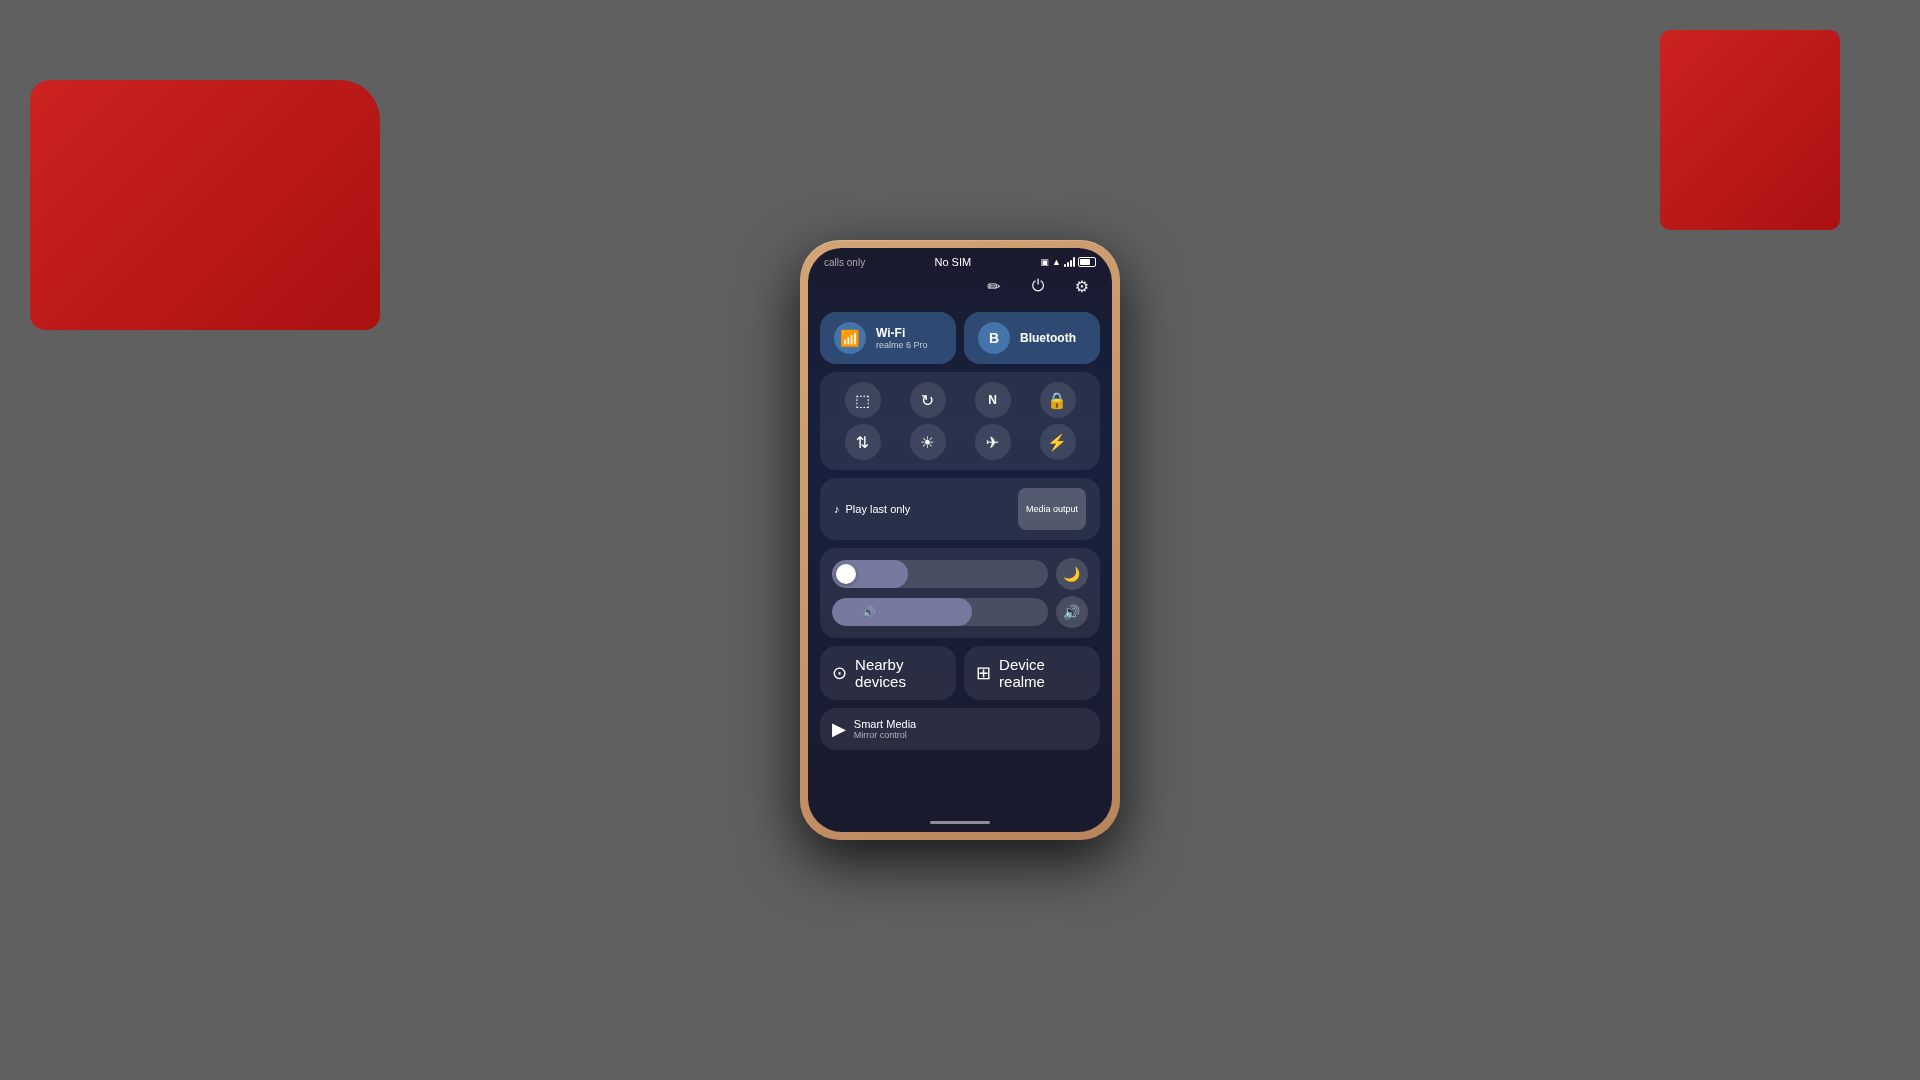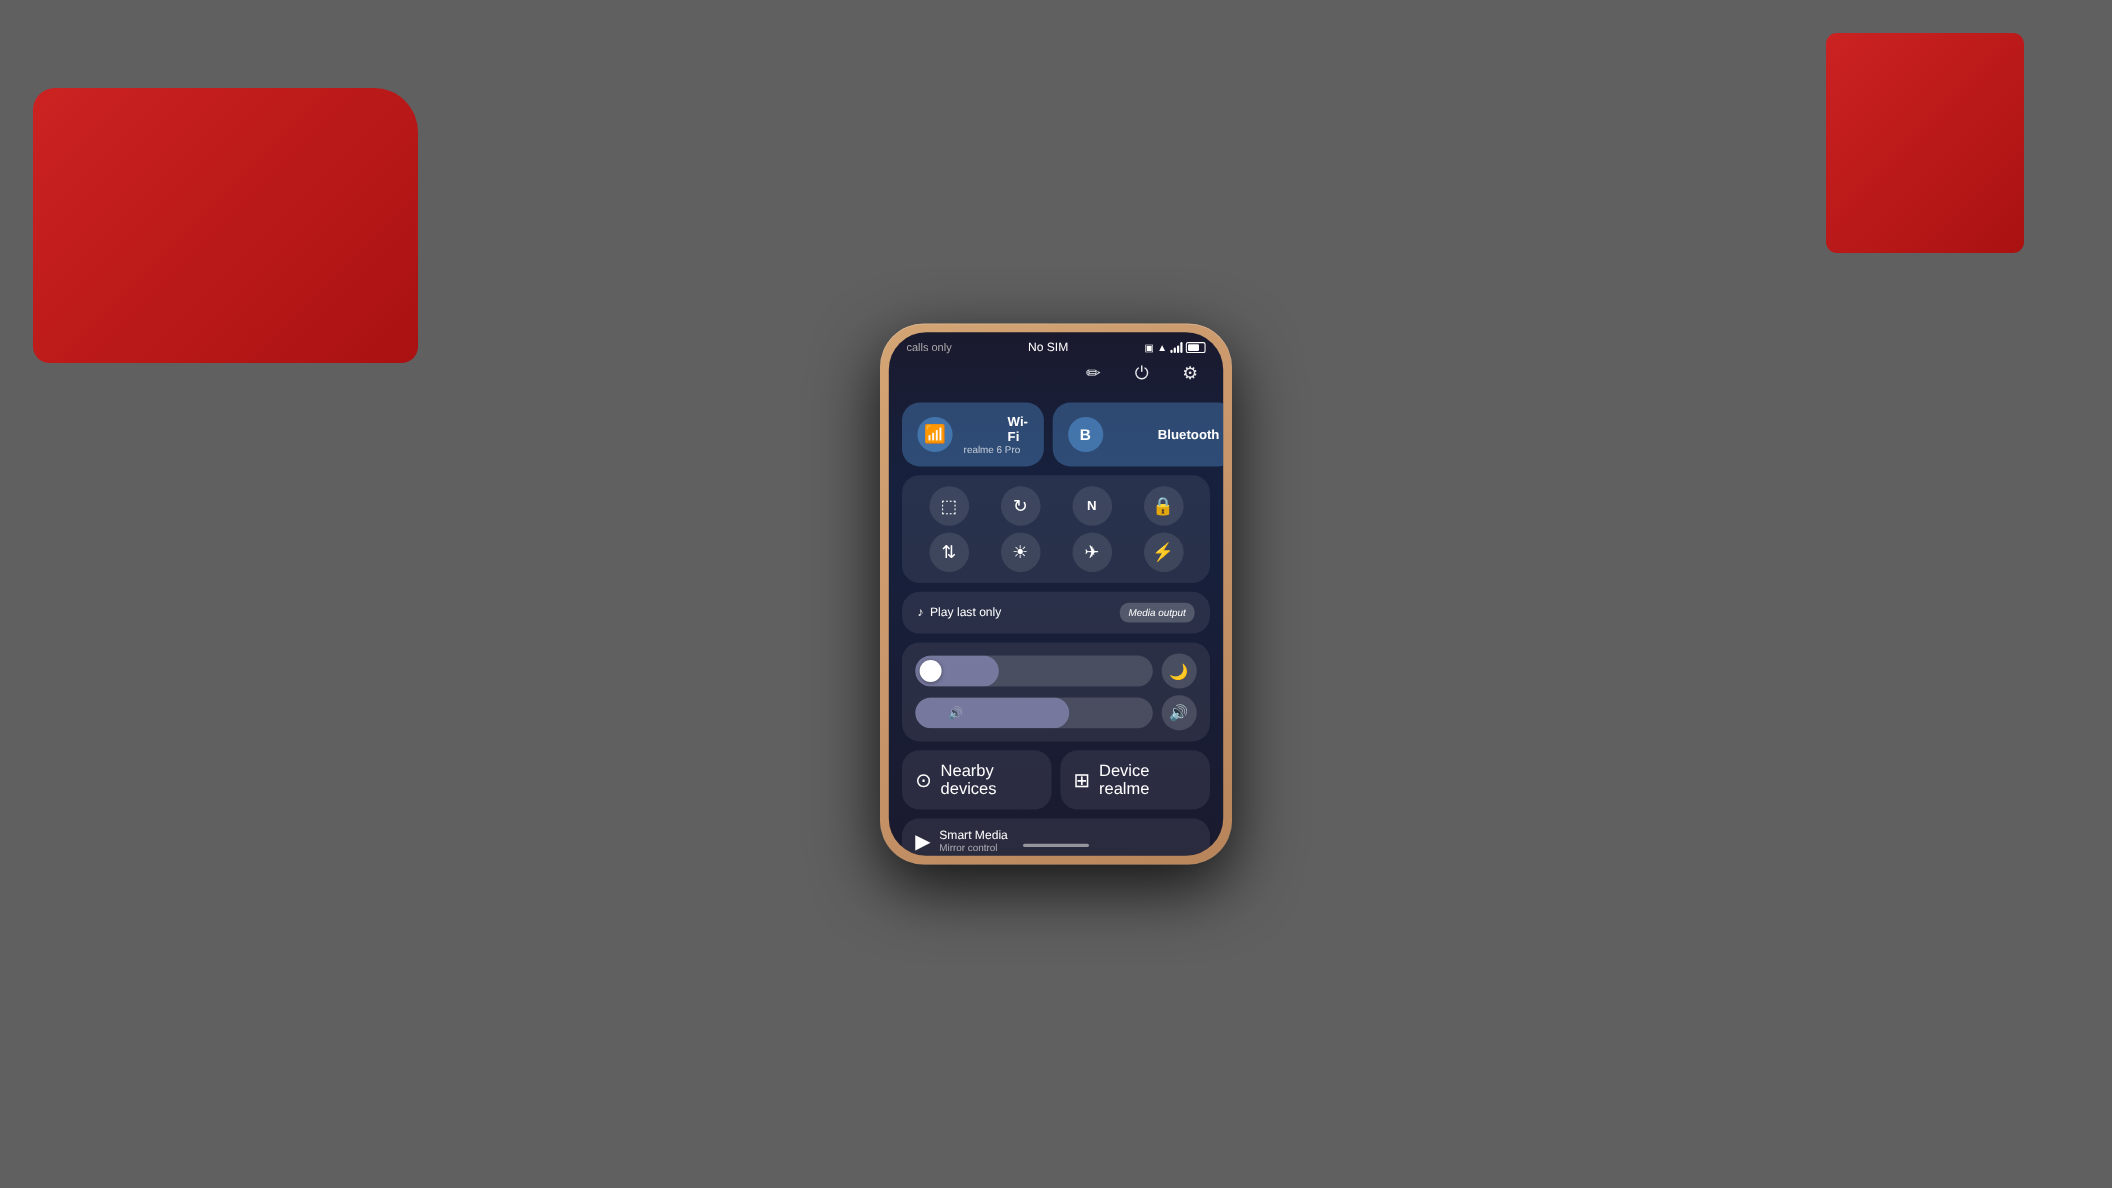--- a/index.html
+++ b/index.html
@@ -18,21 +18,21 @@
     
     .scene {
       position: absolute;
       width: 1920px;
       height: 1080px;
       background: #606060;
     }
 
     .phone-body {
       width: 320px;
-      height: 492px;
+      height: 600px;
       background: linear-gradient(145deg, #d4a574, #c8956a, #b8845a);
       border-radius: 40px;
       padding: 8px;
       box-shadow: 0 20px 60px rgba(0,0,0,0.8), inset 0 1px 0 rgba(255,255,255,0.2);
       position: relative;
     }
 
     .phone-screen {
       width: 100%;
       height: 100%;
@@ -148,21 +148,20 @@
 
     .toggle-info {
       display: flex;
       flex-direction: column;
     }
 
     .toggle-title {
       font-size: 12px;
       font-weight: 600;
       color: #fff;
-      margin-left: 40px;
     }
 
     .toggle-subtitle {
       font-size: 9px;
       color: rgba(255,255,255,0.7);
     }
 
     
     .icon-grid {
       background: rgba(255,255,255,0.08);
@@ -209,25 +208,24 @@
       font-size: 11px;
       color: #fff;
       display: flex;
       align-items: center;
       gap: 6px;
     }
 
     .media-output-btn {
       background: rgba(255,255,255,0.2);
       border-radius: 8px;
-      padding: 4px 8px;
+      padding: 16px 8px;
       font-size: 9px;
       color: #fff;
       cursor: pointer;
-      font-style: italic;
     }
 
     
     .sliders-area {
       background: rgba(255,255,255,0.08);
       border-radius: 16px;
       padding: 10px 12px;
       margin-bottom: 8px;
     }
 

